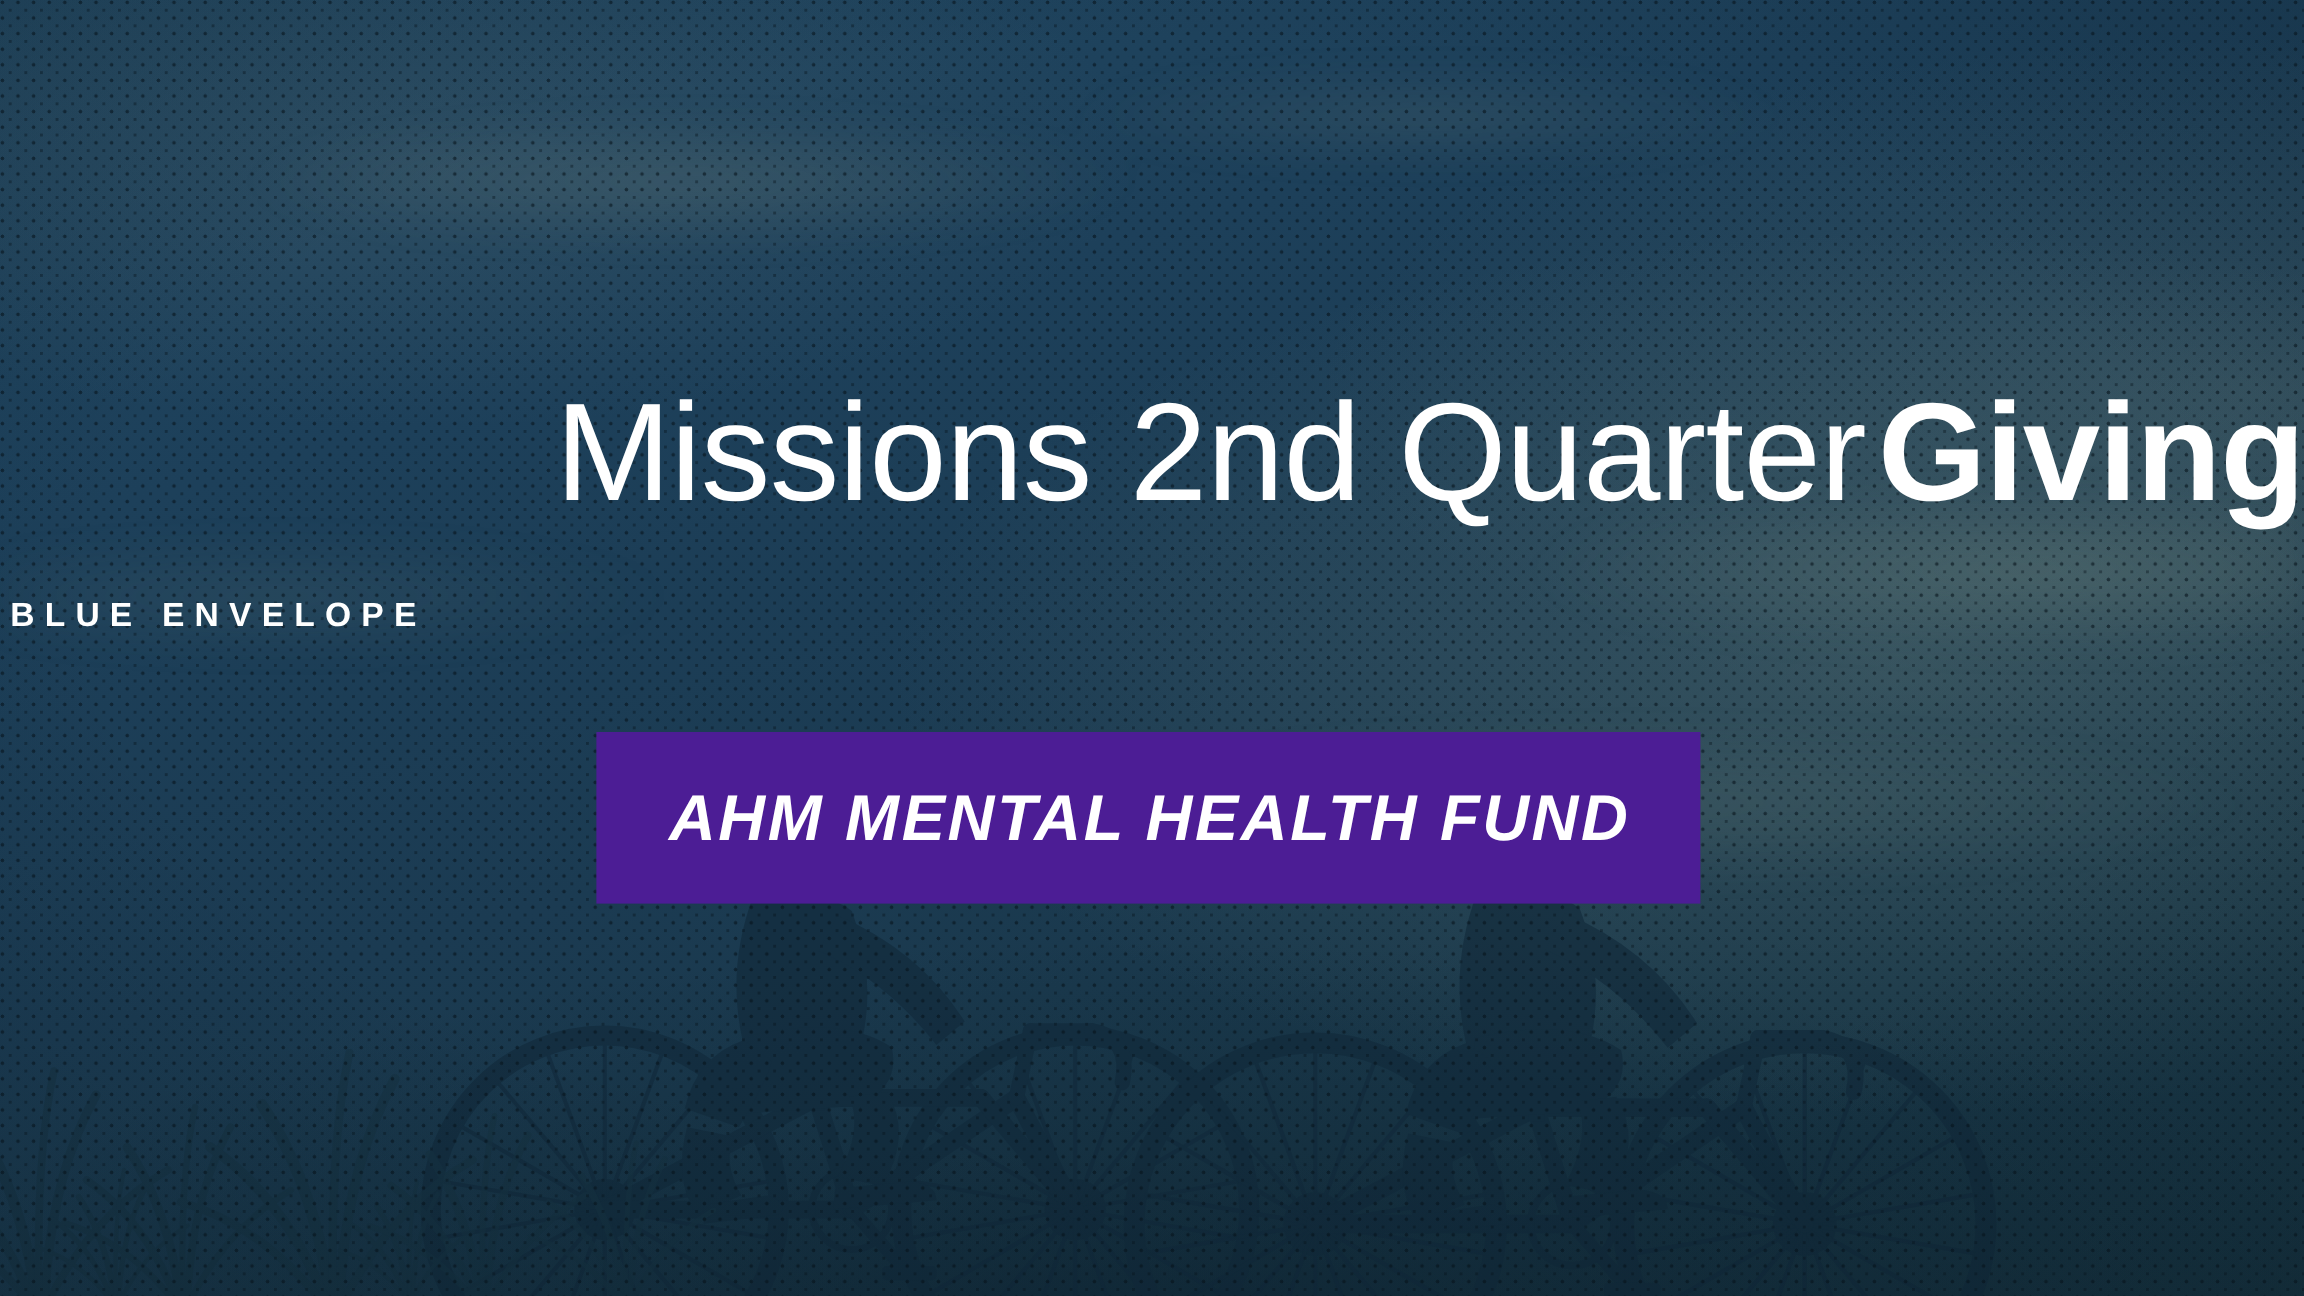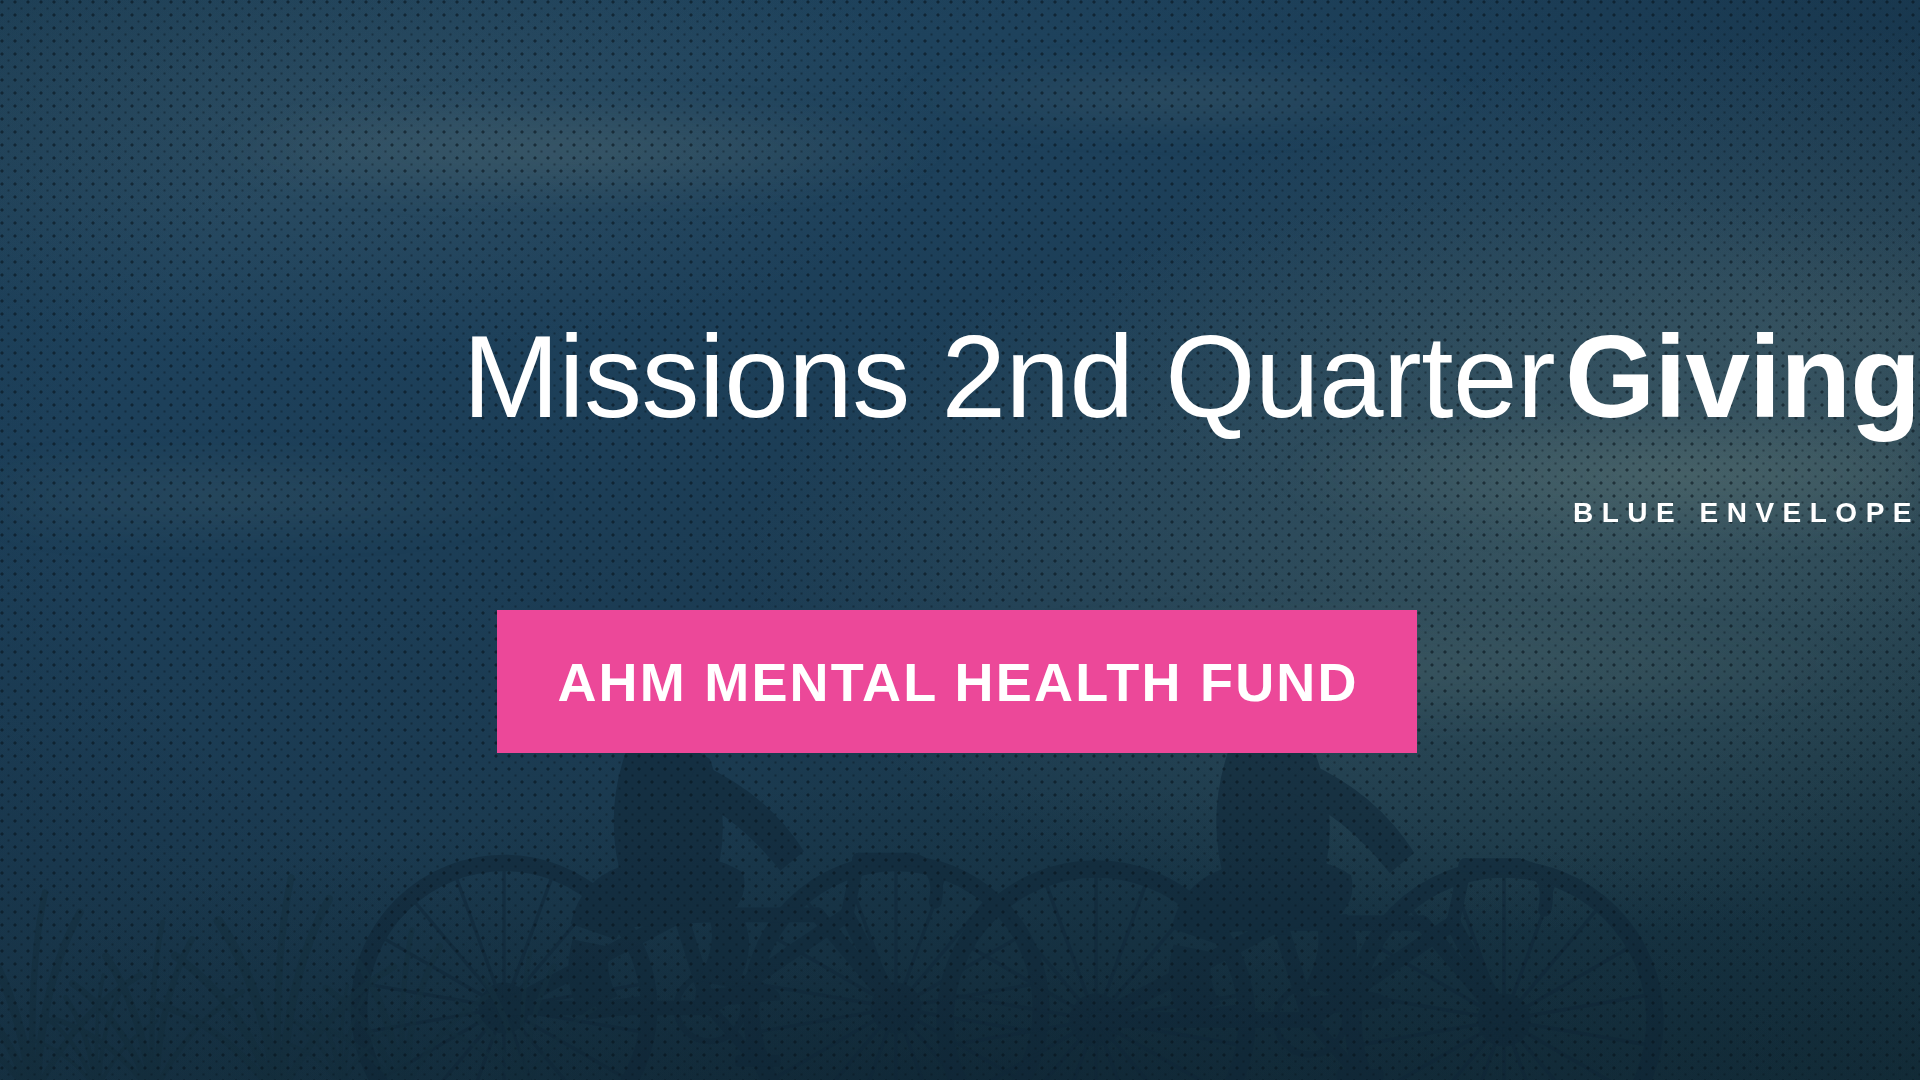--- a/index.html
+++ b/index.html
@@ -92,38 +92,39 @@
   #headline .bold {
     font-weight:700;
     letter-spacing:-1px;
     margin-left:10px;
   }
 
   #subhead {
     position:absolute;
     left:0; right:0;
     top:497px;
-    text-align:right;
+    text-align:left;
     color:#ffffff;
     font-size:28px;
     font-weight:700;
     letter-spacing:8.5px;
     text-indent:8.5px;
   }
 
   #fund-banner {
     position:absolute;
     left:497px;
     top:610px;
     width:920px;
     height:143px;
-    background:#ec4899;
+    background:#4c1d95;
     display:flex;
     align-items:center;
     justify-content:center;
+    font-style:italic;
   }
   #fund-banner-label {
     color:#ffffff;
     font-size:54px;
     font-weight:700;
     letter-spacing:2.2px;
     white-space:nowrap;
     text-indent:2.2px;
   }
 </style>

